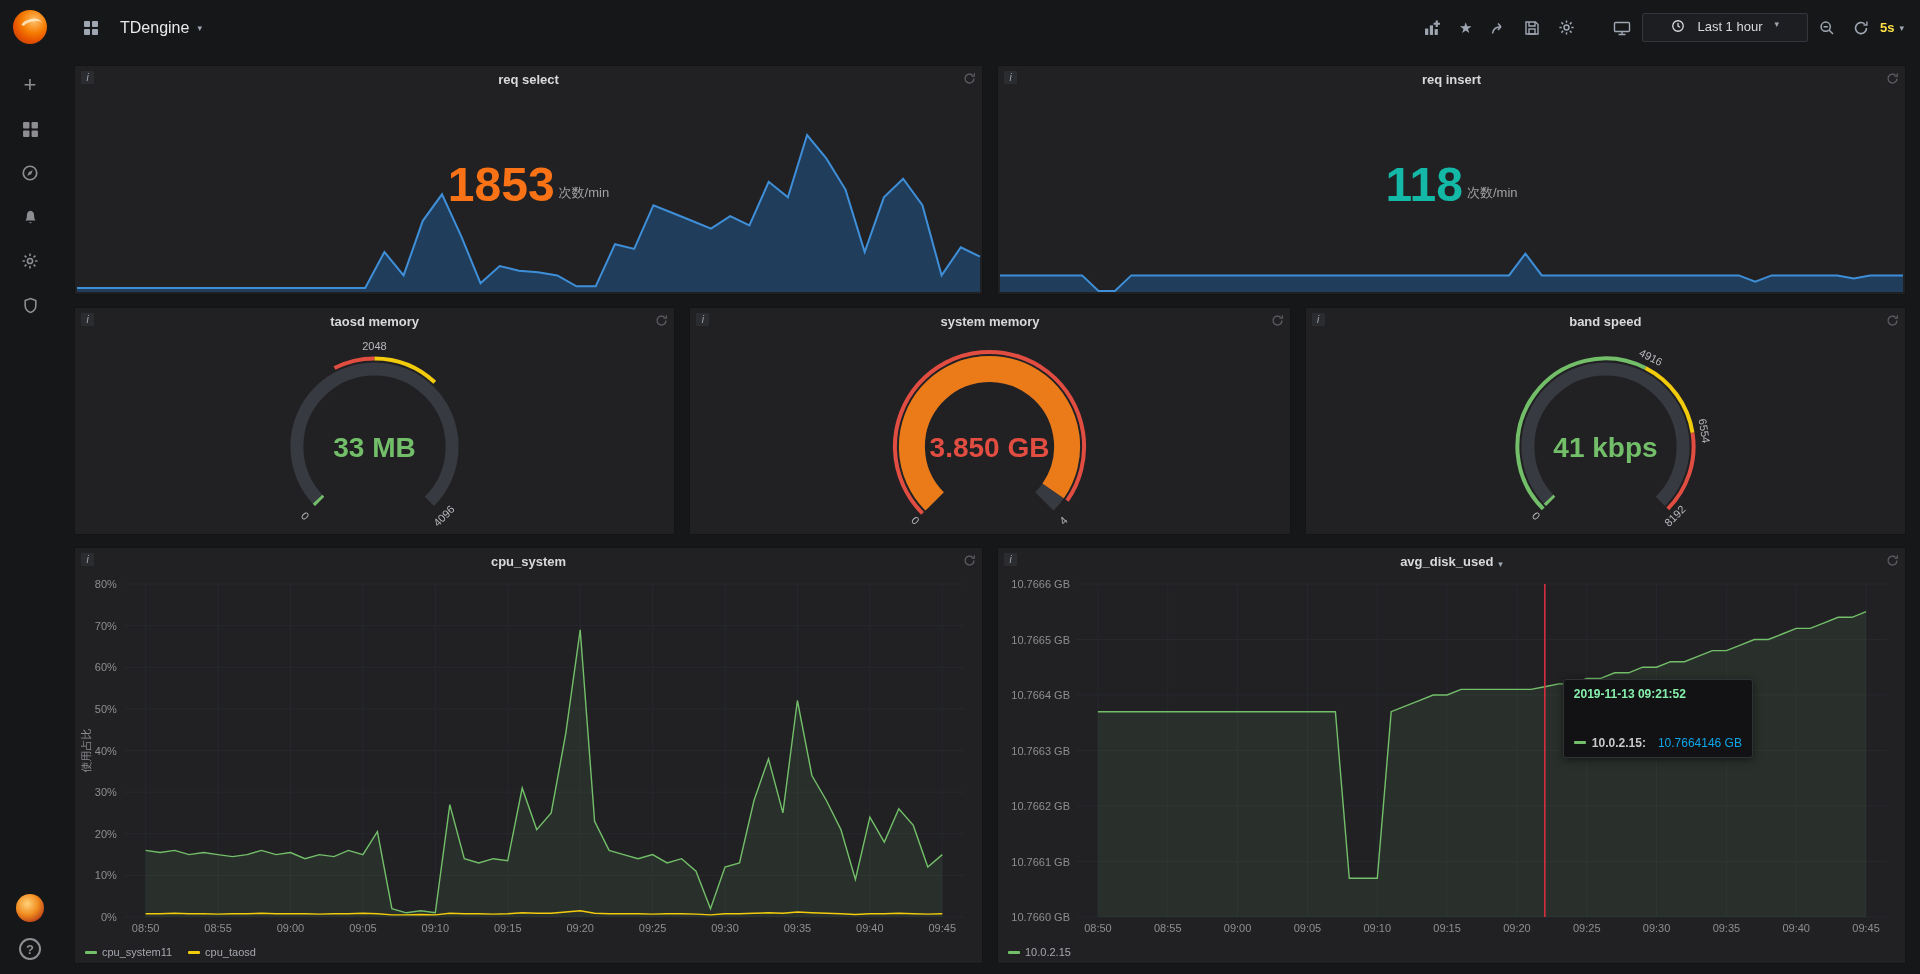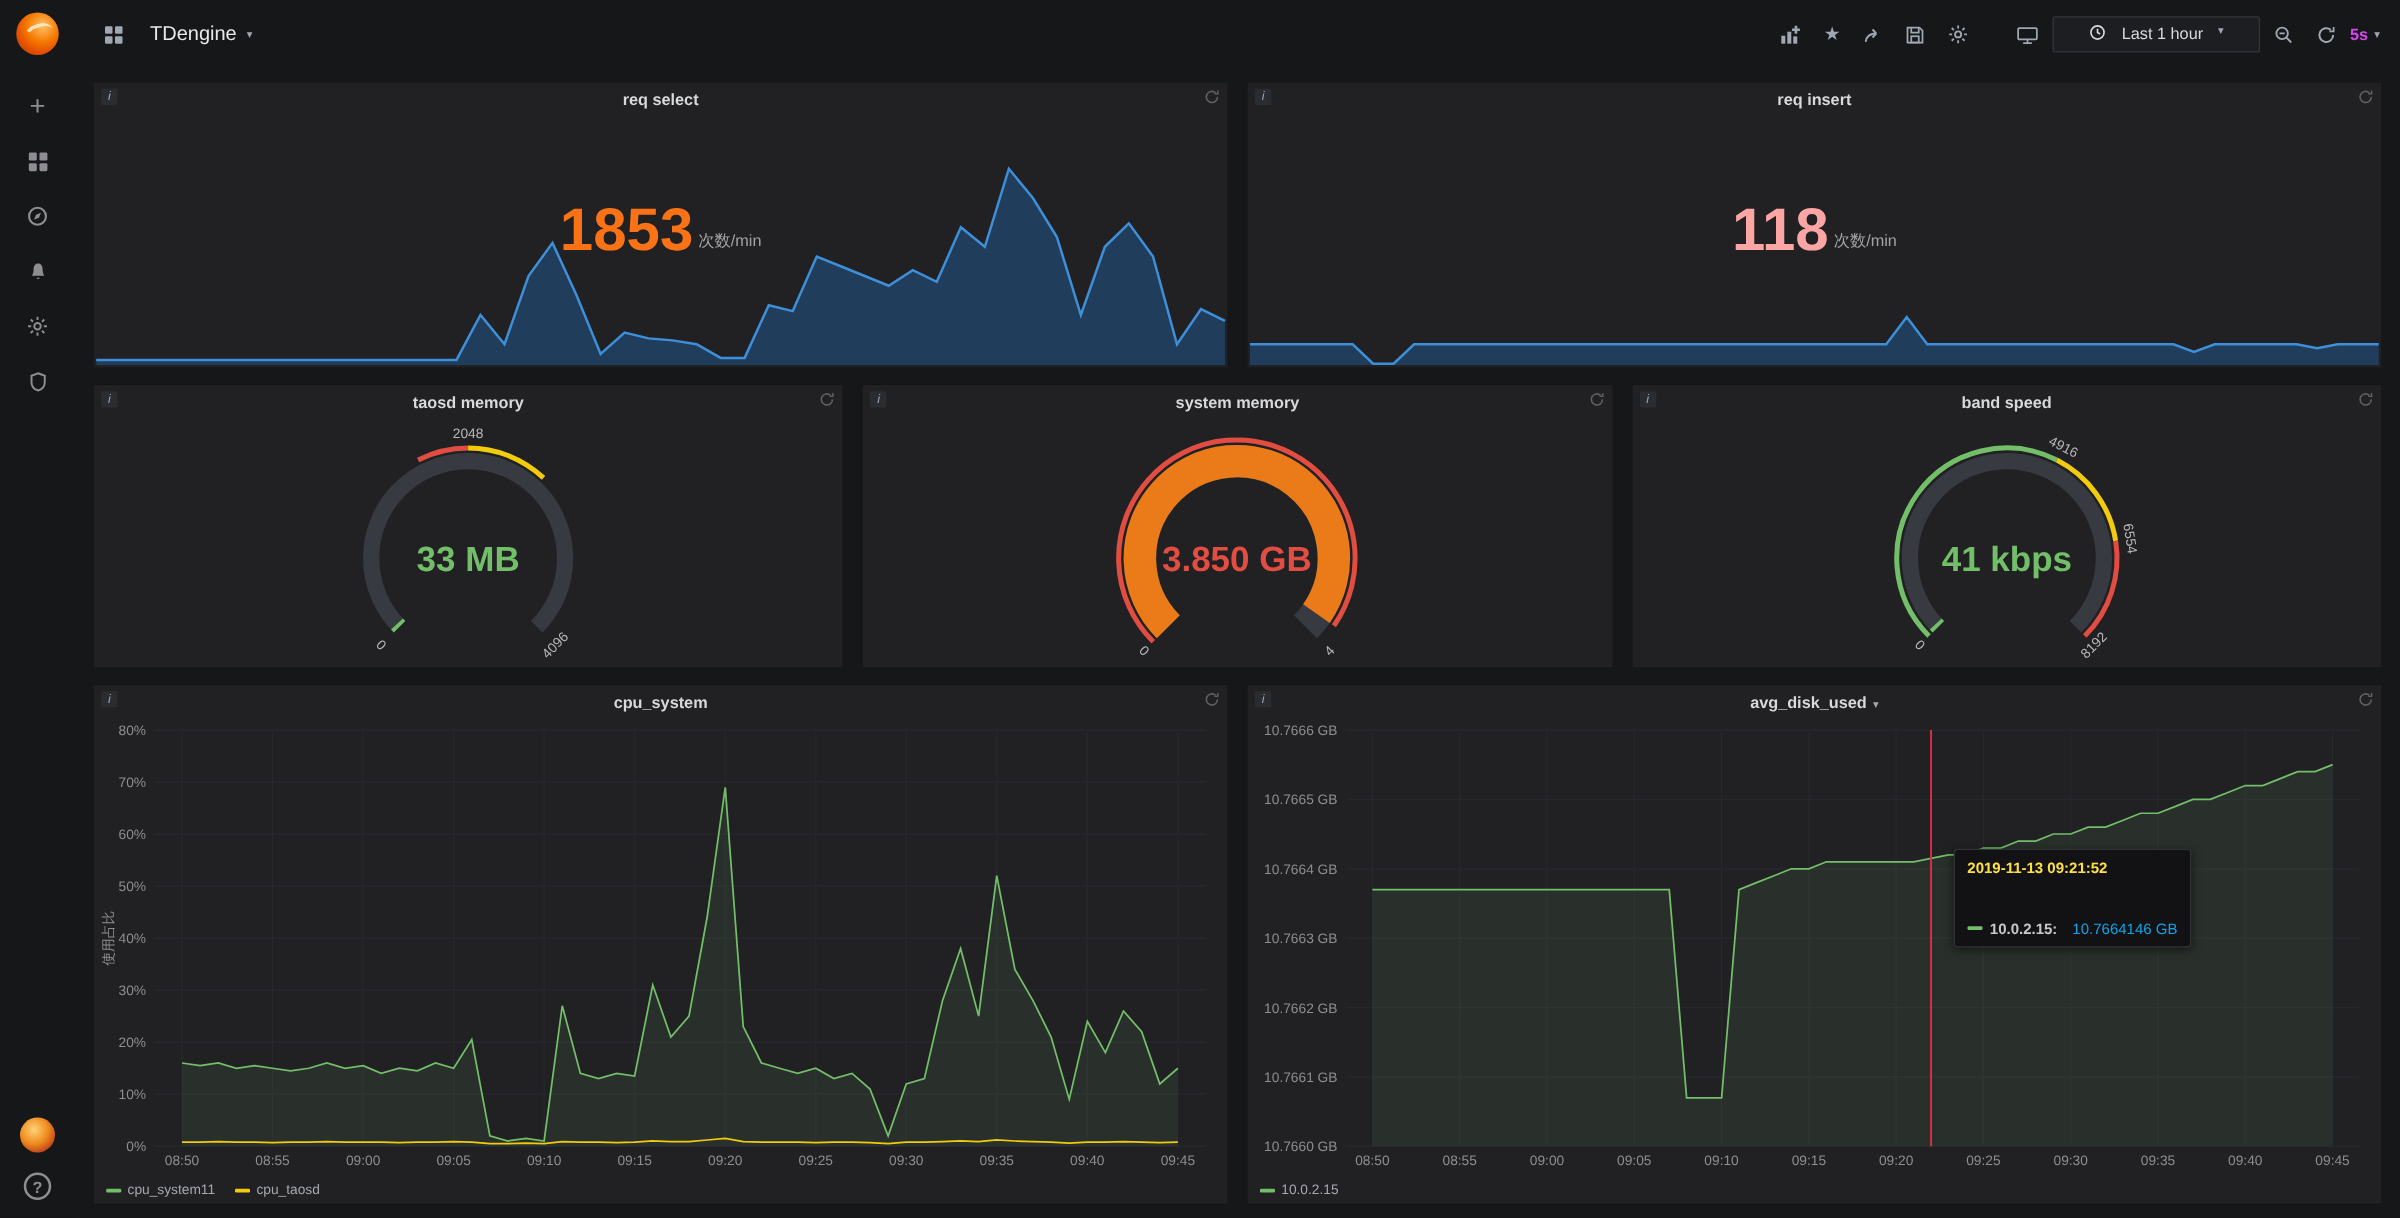--- a/index.html
+++ b/index.html
@@ -61,21 +61,21 @@
   .gauge-body { position:absolute; left:0; right:0; top:26px; bottom:6px; }
 
   
   .graph-body { position:absolute; left:4px; right:6px; top:28px; bottom:26px; }
   .legend { position:absolute; left:10px; bottom:5px; display:flex; gap:16px; z-index:2; }
   .legend-item { display:flex; align-items:center; gap:5px; font-size:11px; color:#a5a8ae; cursor:pointer; }
   .dash { display:inline-block; width:12px; height:3px; border-radius:1px; background:#888; }
 
   .graph-tooltip { position:absolute; z-index:5; background:#121214; border:1px solid #303236; border-radius:3px;
     padding:7px 10px; font-size:12px; pointer-events:none; box-shadow:0 2px 8px rgba(0,0,0,.5); white-space:nowrap; }
-  .tt-time { font-weight:700; color:#fde047; margin-bottom:5px; }
+  .tt-time { font-weight:700; color:#86efac; margin-bottom:5px; }
   .tt-row { display:flex; align-items:center; gap:6px; color:#c7c8ca;margin-top:35px; }
   .tt-val { font-weight:400; color:#0ea5e9; margin-left:6px; }
 </style>
 </head>
 <body>
 
 <div class="app">
 
   <aside class="sidebar">
     <div class="logo"></div>
@@ -219,21 +219,21 @@
       </button>
       <button class="icon-btn">
         <span>
           <svg width="16" height="16" viewBox="0 0 16 16" fill="none" stroke="currentColor" stroke-width="1.6">
               <path d="M13.5 8 A5.5 5.5 0 1 1 11.6 3.9"></path>
               <path d="M13.9 1.6 V5 H10.5" stroke-width="1.4"></path>
             </svg>
         </span>
       </button>
       <button class="interval-btn">
-        <span style="color: #d946ef;">5s</span>
+        <span style="color: #fde047;">5s</span>
         <span class="caret">▾</span>
       </button>
     </div>
   </header>
 
   <main class="dashboard">
 
     <section class="row row-2col">
 
       <div class="panel">
@@ -270,21 +270,21 @@
                 <path d="M13.5 8 A5.5 5.5 0 1 1 11.6 3.9"></path>
                 <path d="M13.9 1.6 V5 H10.5" stroke-width="1.4"></path>
               </svg>
           </span>
         </div>
         <div class="spark"><svg width="905" height="164">
               <path d="M1.0 146.4 L17.4 146.4 L33.8 146.4 L50.3 146.4 L66.7 146.4 L83.1 146.4 L99.5 162.0 L115.9 162.0 L132.3 146.4 L148.8 146.4 L165.2 146.4 L181.6 146.4 L198.0 146.4 L214.4 146.4 L230.9 146.4 L247.3 146.4 L263.7 146.4 L280.1 146.4 L296.5 146.4 L312.9 146.4 L329.4 146.4 L345.8 146.4 L362.2 146.4 L378.6 146.4 L395.0 146.4 L411.5 146.4 L427.9 146.4 L444.3 146.4 L460.7 146.4 L477.1 146.4 L493.5 146.4 L510.0 146.4 L526.4 124.6 L542.8 146.4 L559.2 146.4 L575.6 146.4 L592.1 146.4 L608.5 146.4 L624.9 146.4 L641.3 146.4 L657.7 146.4 L674.1 146.4 L690.6 146.4 L707.0 146.4 L723.4 146.4 L739.8 146.4 L756.2 152.6 L772.7 146.4 L789.1 146.4 L805.5 146.4 L821.9 146.4 L838.3 146.4 L854.7 149.5 L871.2 146.4 L887.6 146.4 L904.0 146.4 L 904 163 L 1 163 Z" fill="rgba(31,96,160,0.45)" stroke="none"></path>
               <path d="M1.0 146.4 L17.4 146.4 L33.8 146.4 L50.3 146.4 L66.7 146.4 L83.1 146.4 L99.5 162.0 L115.9 162.0 L132.3 146.4 L148.8 146.4 L165.2 146.4 L181.6 146.4 L198.0 146.4 L214.4 146.4 L230.9 146.4 L247.3 146.4 L263.7 146.4 L280.1 146.4 L296.5 146.4 L312.9 146.4 L329.4 146.4 L345.8 146.4 L362.2 146.4 L378.6 146.4 L395.0 146.4 L411.5 146.4 L427.9 146.4 L444.3 146.4 L460.7 146.4 L477.1 146.4 L493.5 146.4 L510.0 146.4 L526.4 124.6 L542.8 146.4 L559.2 146.4 L575.6 146.4 L592.1 146.4 L608.5 146.4 L624.9 146.4 L641.3 146.4 L657.7 146.4 L674.1 146.4 L690.6 146.4 L707.0 146.4 L723.4 146.4 L739.8 146.4 L756.2 152.6 L772.7 146.4 L789.1 146.4 L805.5 146.4 L821.9 146.4 L838.3 146.4 L854.7 149.5 L871.2 146.4 L887.6 146.4 L904.0 146.4" fill="none" stroke="#3f8fd8" stroke-width="2"></path>
             </svg></div>
         <div class="bigstat">
-          <span class="num" style="color: #fca5a5;">118</span>
+          <span class="num" style="color: #14b8a6;">118</span>
           <span class="unit">次数/min</span>
         </div>
       </div>
     </section>
 
     <section class="row row-3col">
 
       <div class="panel">
         <div class="panel-header">
           <span class="panel-info">i</span>

